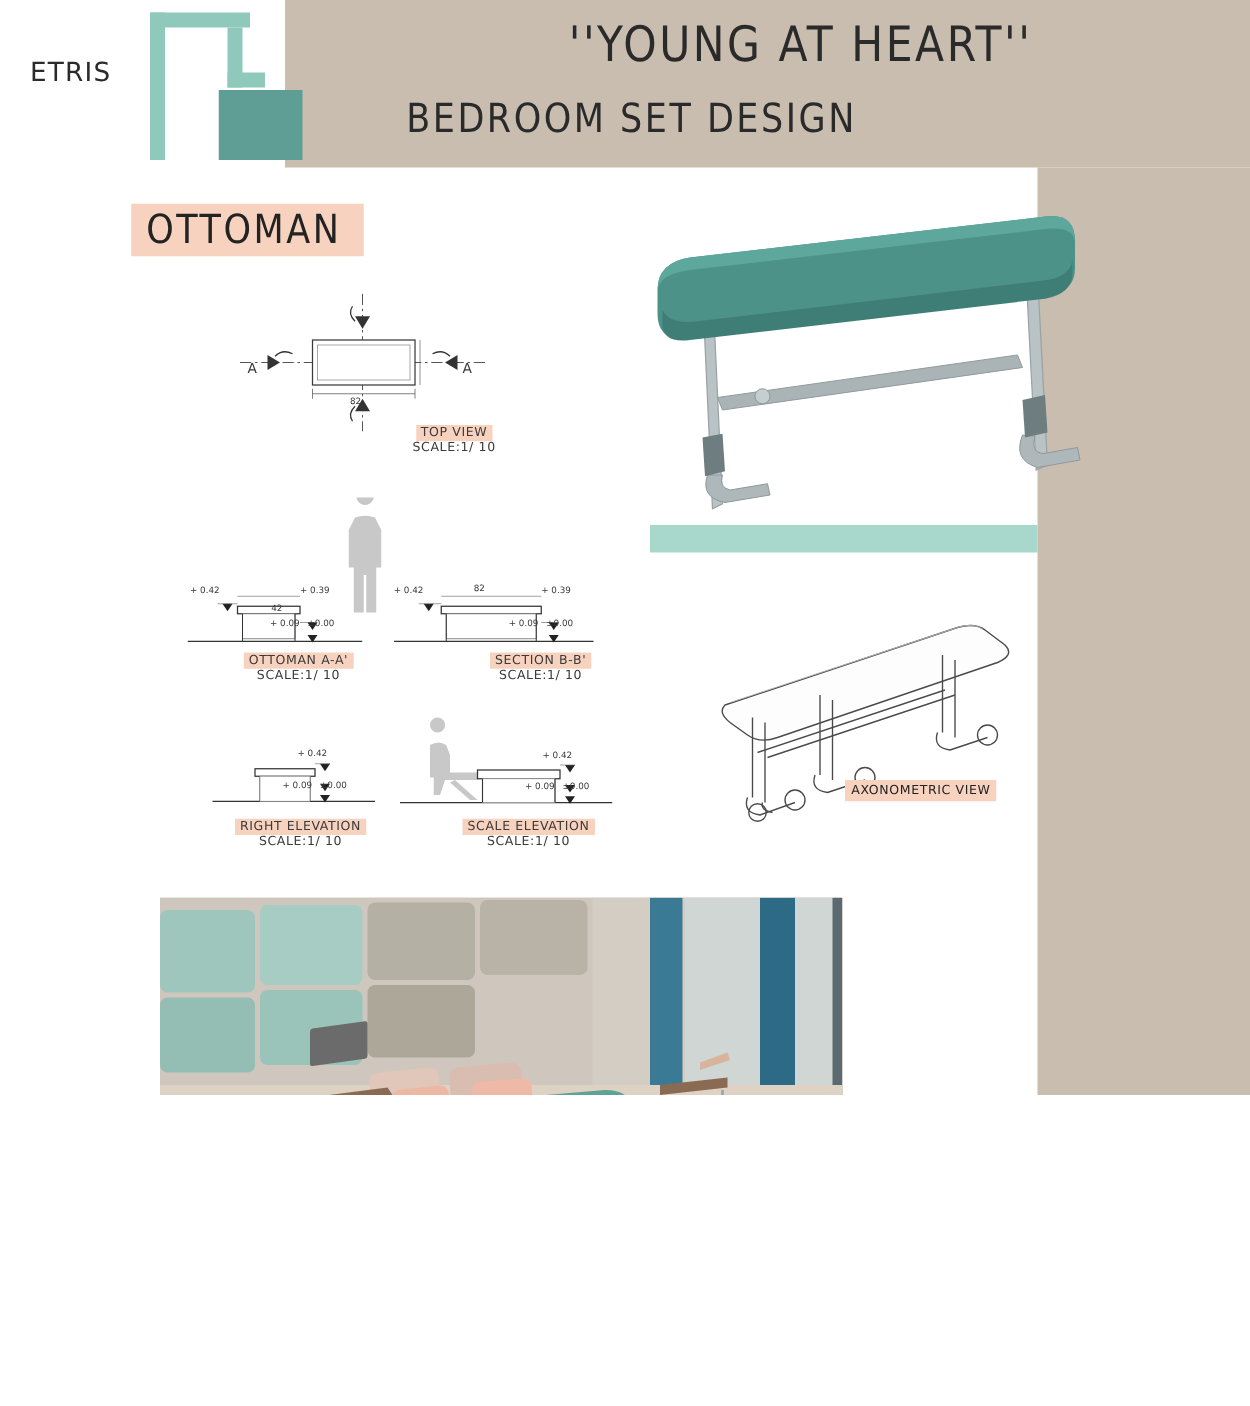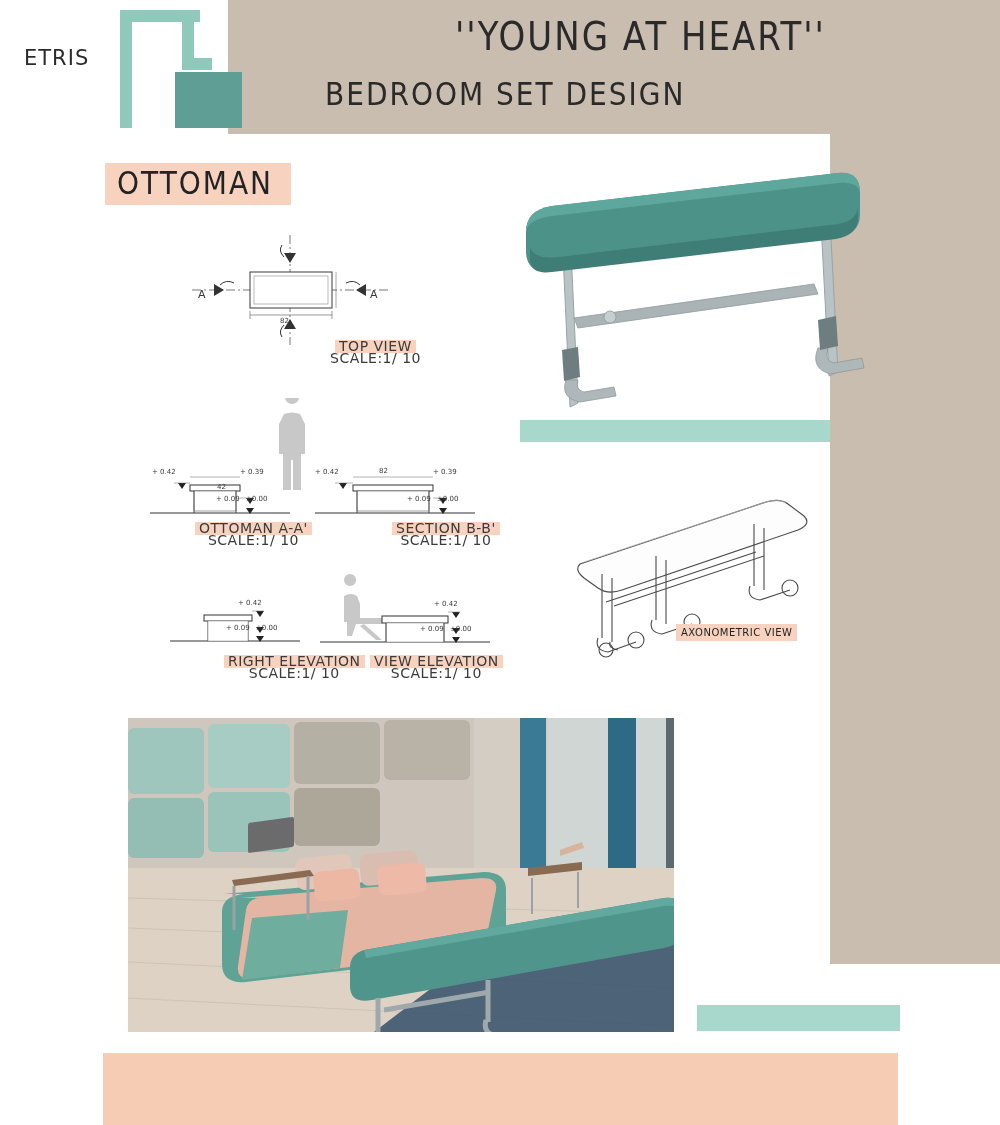--- a/index.html
+++ b/index.html
@@ -10,21 +10,21 @@
     width: 1000px;
     height: 1125px;
     background: #ffffff;
     font-family: "DejaVu Sans", sans-serif;
     overflow: hidden;
     position: relative;
   }
   .page {
     position: relative;
     width: 1000px;
-    height: 1125px;
+    height: 876px;
     background: #ffffff;
     overflow: hidden;
   }
 
   
   .bg-beige-top {
     position: absolute;
     left: 228px; top: 0; width: 772px; height: 134px;
     background: #c9bdb0;
   }
@@ -119,21 +119,21 @@
     color: #232323;
     transform: scaleY(1.15);
   }
 
   
   .dwg {
     position: absolute;
   }
   .lbl {
     position: absolute;
-    font-size: 14px;
+    font-size: 10px;
     line-height: 11px;
     letter-spacing: 0.5px;
     color: #3a3a3a;
     text-align: center;
     white-space: nowrap;
   }
   .lbl .hi {
     background: #f7d3bf;
     padding: 1px 4px;
     display: inline-block;
@@ -286,21 +286,21 @@
       <rect x="48" y="36" width="40" height="20" fill="#ffffff" stroke="#9a9a9a" stroke-width="0.6"></rect>
       <path d="M96 26 l8 0 -4 6 z" fill="#222"></path>
       <path d="M96 42 l8 0 -4 6 z" fill="#222"></path>
       <path d="M96 51 l8 0 -4 6 z" fill="#222"></path>
       <line x1="92" y1="26" x2="104" y2="26" stroke="#666" stroke-width="0.5"></line>
     </svg>
     <div class="tiny" style="left:78px; top:14px;">+ 0.42</div>
     <div class="tiny" style="left:66px; top:39px;">+ 0.09</div>
     <div class="tiny" style="left:96px; top:39px;">±0.00</div>
   </div>
-  <div class="lbl" style="left:188px; top:655px;margin-left:36px;">
+  <div class="lbl" style="left:188px; top:655px;">
     <span class="hi">RIGHT ELEVATION</span><br>
     <span>SCALE:1/ 10</span>
   </div>
 
   <div class="dwg" style="left:320px; top:570px; width:170px; height:86px;">
     <svg width="170" height="86" viewBox="0 0 170 86">
 
       <path d="M30 16 a6 6 0 1 1 0.1 0 z M24 26 q7 -4 13 0 l3 8 v14 h22 v6 h-26 l-4 12 h-5 v-14 h-3 z" fill="#c8c8c8"></path>
       <path d="M44 54 l18 16 h-6 l-16 -14 z" fill="#c8c8c8"></path>
 
@@ -312,21 +312,21 @@
       <path d="M132 42 l8 0 -4 6 z" fill="#222"></path>
       <path d="M132 58 l8 0 -4 6 z" fill="#222"></path>
       <path d="M132 67 l8 0 -4 6 z" fill="#222"></path>
       <line x1="128" y1="42" x2="140" y2="42" stroke="#666" stroke-width="0.5"></line>
     </svg>
     <div class="tiny" style="left:114px; top:30px;">+ 0.42</div>
     <div class="tiny" style="left:100px; top:55px;">+ 0.09</div>
     <div class="tiny" style="left:130px; top:55px;">±0.00</div>
   </div>
   <div class="lbl" style="left:370px; top:655px;">
-    <span class="hi">VIEW ELEVATION</span><br>
+    <span class="hi">SCALE ELEVATION</span><br>
     <span>SCALE:1/ 10</span>
   </div>
 
   <div class="dwg" style="left:500px; top:170px; width:390px; height:250px;">
     <svg width="390" height="250" viewBox="0 0 390 250">
 
       <g stroke="#9aa3a6" stroke-width="1" fill="#b9c2c4">
         <path d="M62 62 l8 -4 8 175 -8 4 z"></path>
         <path d="M320 34 l9 -4 9 172 -9 4 z"></path>
       </g>

